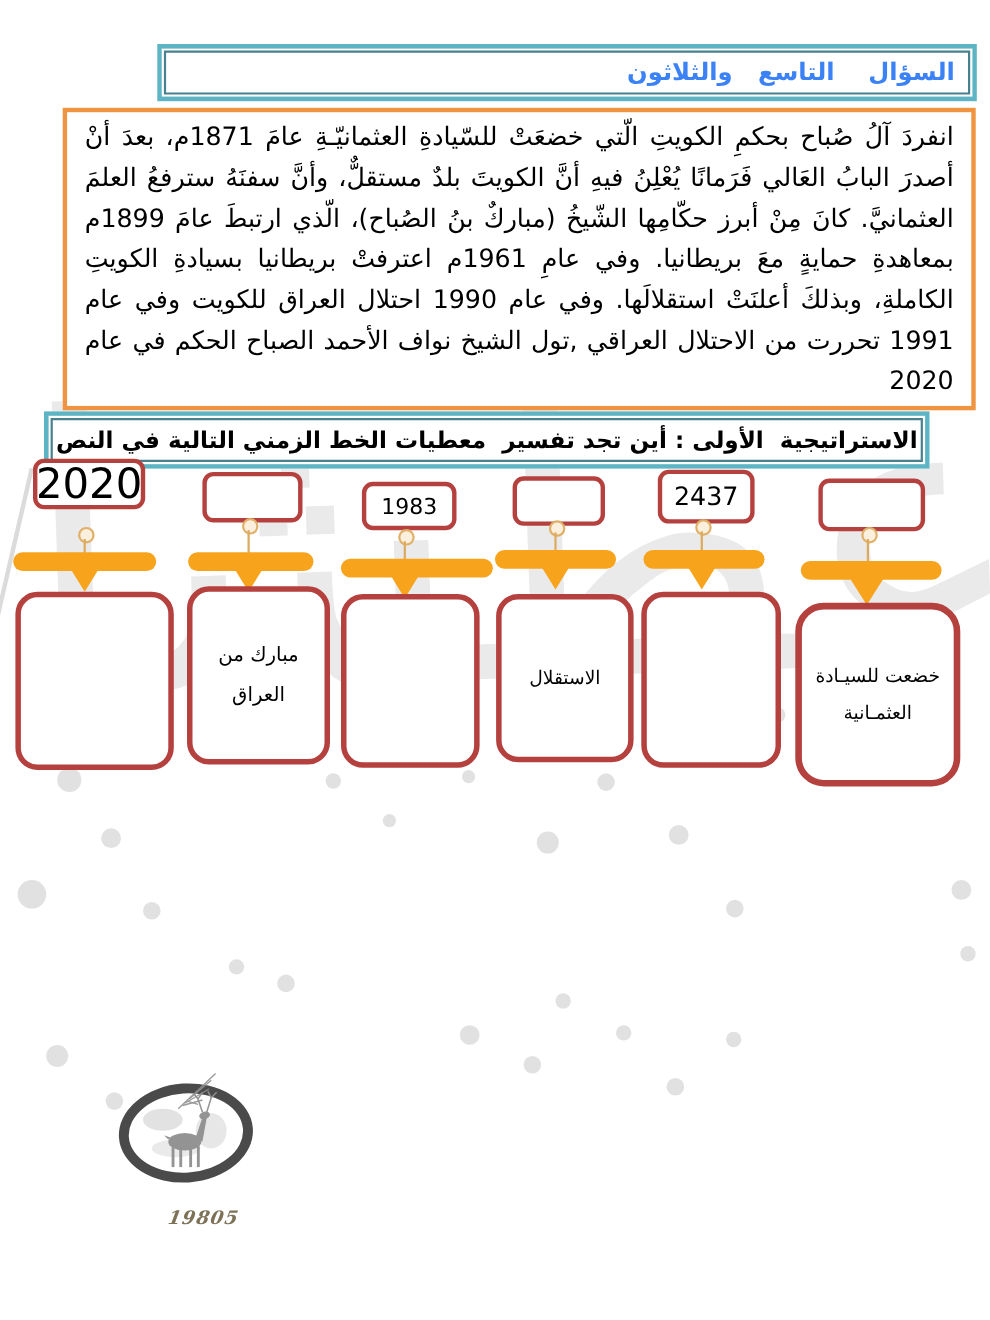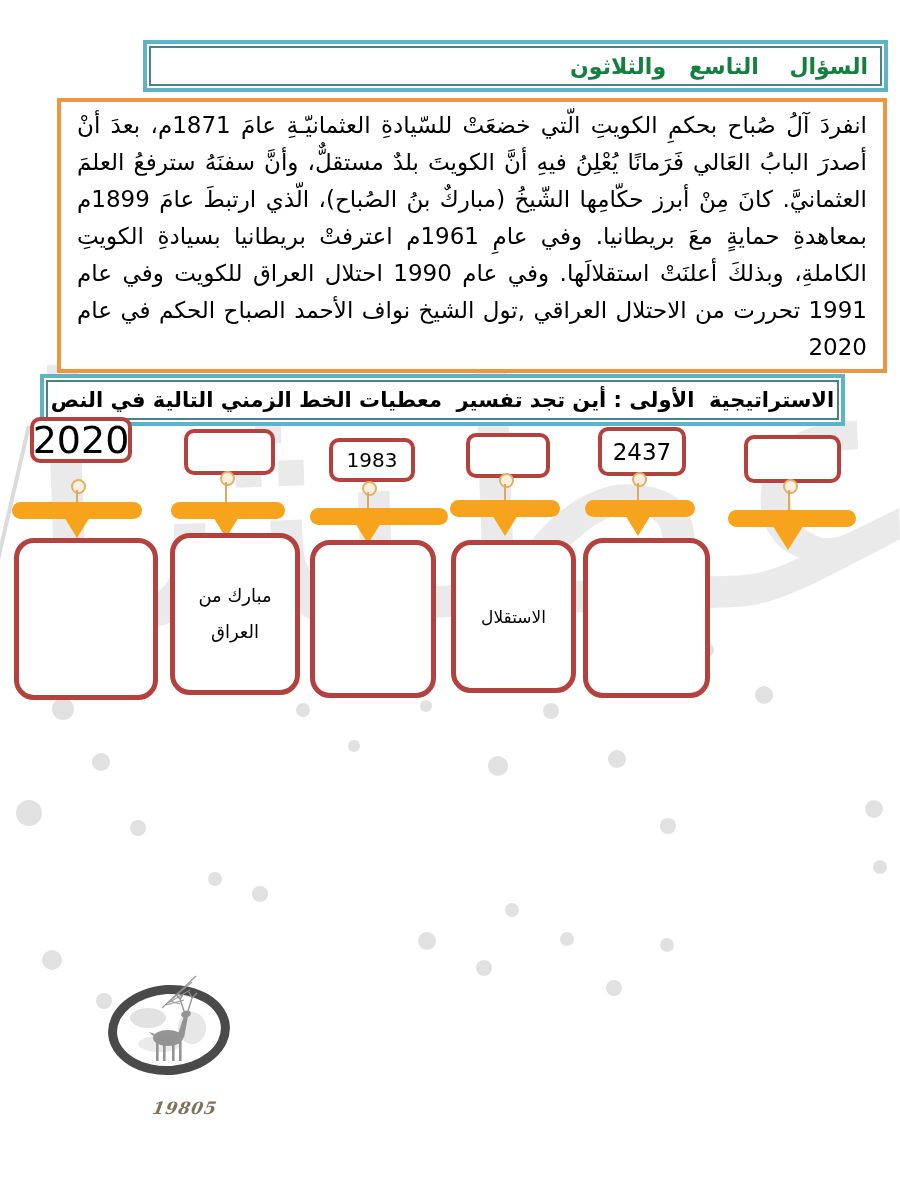--- a/index.html
+++ b/index.html
@@ -12,21 +12,21 @@
            color:#d9d9d9;opacity:.55;direction:rtl;text-align:center;
            transform:rotate(-2deg);white-space:nowrap;overflow:hidden;}
   .wm-dot{position:absolute;background:#d9d9d9;border-radius:50%;opacity:.8;}
   .wm-line{position:absolute;left:10px;top:424px;width:4px;height:150px;background:#d2d2d2;
            transform:rotate(13deg);opacity:.8;}
   
   .teal-box{position:absolute;background:#fff;border:4px solid var(--accent_teal);
             box-shadow:inset 0 0 0 2px #ffffff, inset 0 0 0 4px #47808f;
             display:flex;align-items:center;z-index:1;direction:rtl;}
   .header-box{left:143px;top:40px;width:705px;height:44px;padding:0 16px;justify-content:flex-start;}
-  .header-main{font-weight:bold;font-size:22px;color:#15803d;white-space:pre;}
+  .header-main{font-weight:bold;font-size:22px;color:#3b82f6;white-space:pre;}
   .header-rest{font-weight:bold;font-size:18px;color:#000;white-space:pre;}
   .strategy-box{left:40px;top:374px;width:797px;height:44px;justify-content:center;}
   .strategy-text{font-weight:bold;font-size:21px;color:#000;white-space:pre;text-align:center;}
   
   .passage-box{position:absolute;left:57px;top:98px;width:790px;height:262px;background:#fff;
                border:4px solid var(--accent_orange);z-index:1;padding:5px 16px 0 16px;
                direction:rtl;text-align:justify;font-size:23px;line-height:37px;color:#000;}
   
   .tl{position:absolute;inset:0;z-index:1;}
   .year-box{position:absolute;background:#fff;border:4px solid var(--box_red);border-radius:10px;
@@ -181,20 +181,23 @@
         <span></span>
       </div>
 
     <div class="year-box yb6">
         <span></span>
       </div>
     <div class="tl-circle c6"></div>
     <div class="tl-vline v6"></div>
     <div class="tl-bar b6"></div>
     <div class="tl-arrow a6"></div>
+    <div class="event-box e6">
+        <span>خضعت للسيـادة العثمـانية</span>
+      </div>
   </div>
 
   <div class="logo-wrap">
     <div class="logo-ring"></div>
     <svg class="logo-art" viewBox="0 0 140 118">
       <ellipse cx="48" cy="52" rx="18" ry="10" fill="#cfcfcf" opacity="0.6"></ellipse>
       <ellipse cx="92" cy="62" rx="14" ry="16" fill="#cfcfcf" opacity="0.5"></ellipse>
       <ellipse cx="60" cy="78" rx="22" ry="8" fill="#d6d6d6" opacity="0.5"></ellipse>
 
       <g stroke="#8f8f8f" stroke-width="1.2" fill="none" opacity="0.9">

